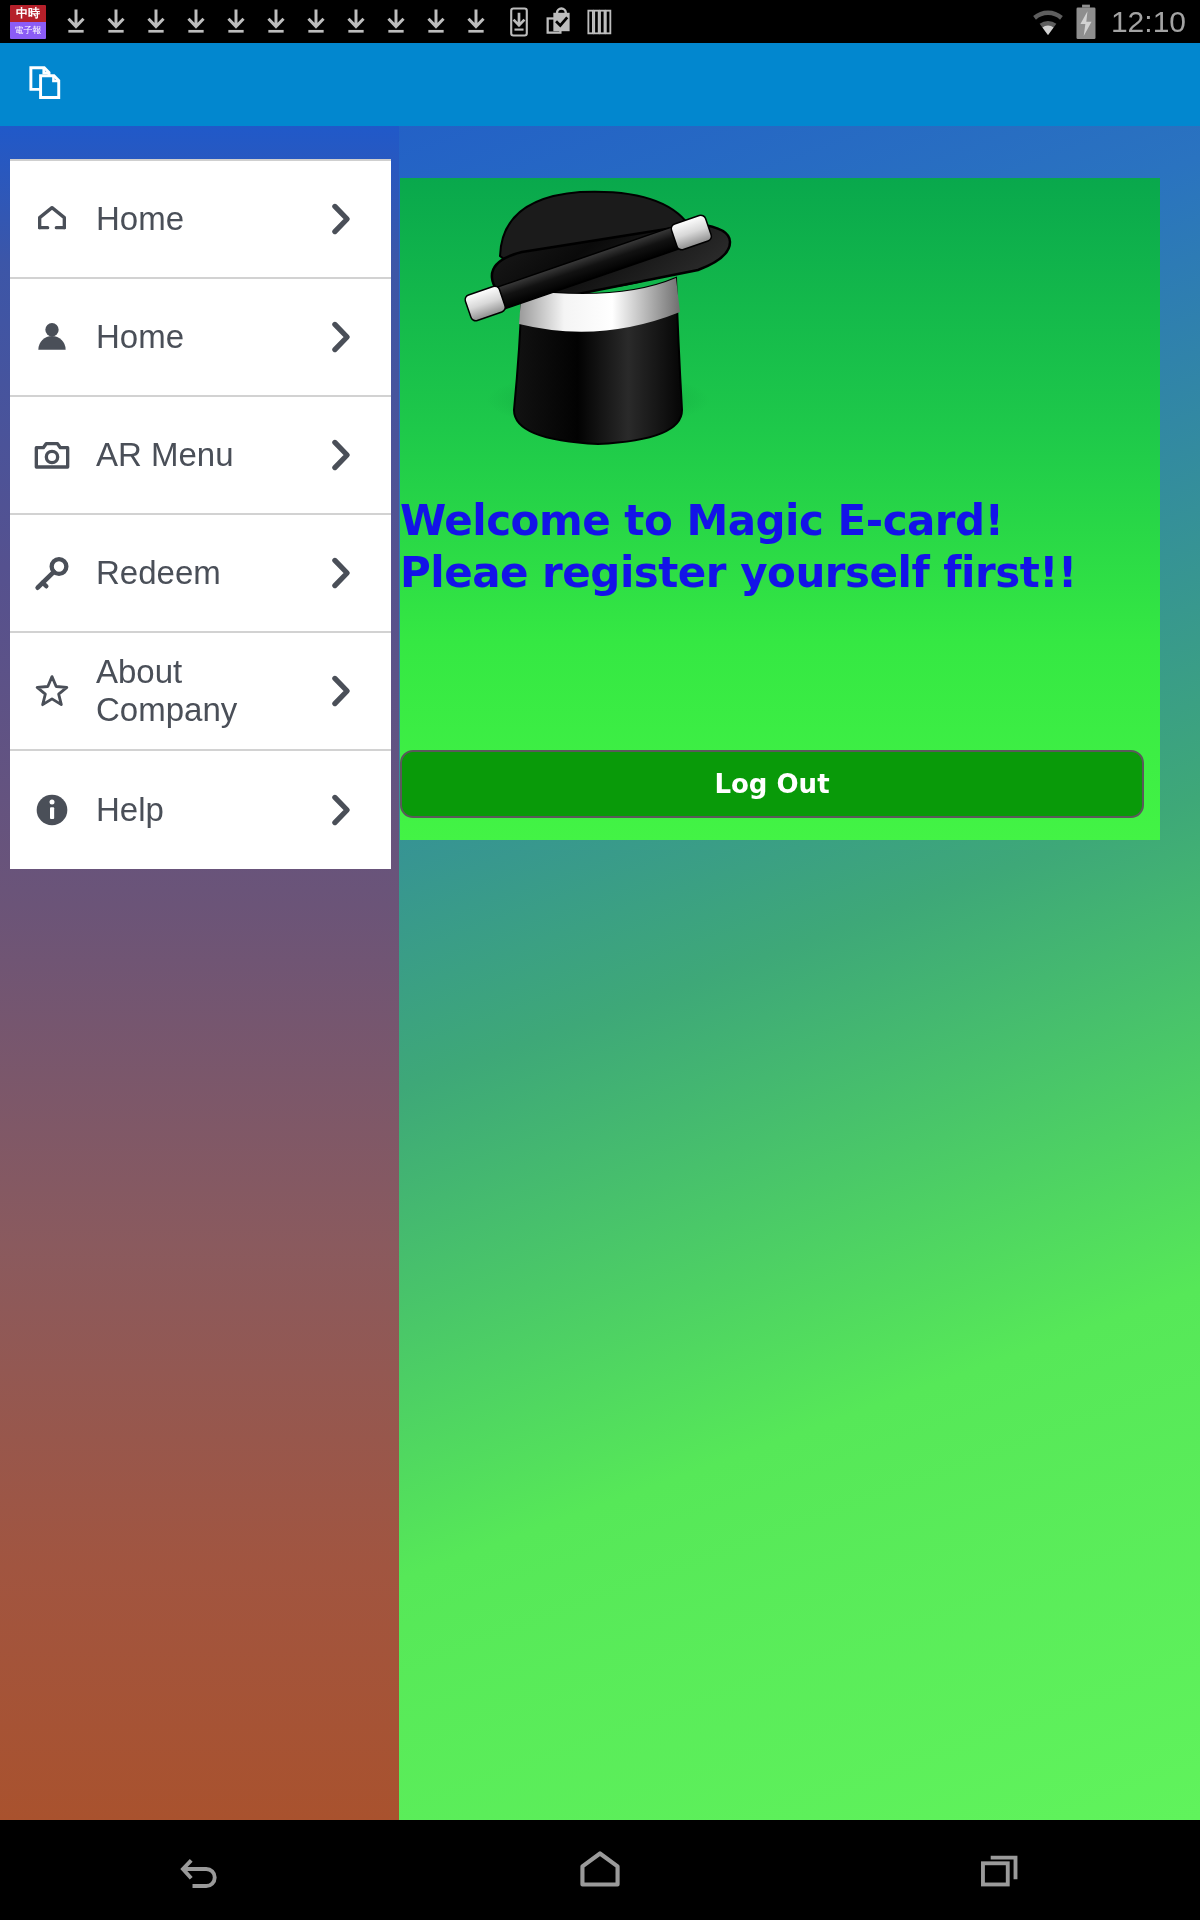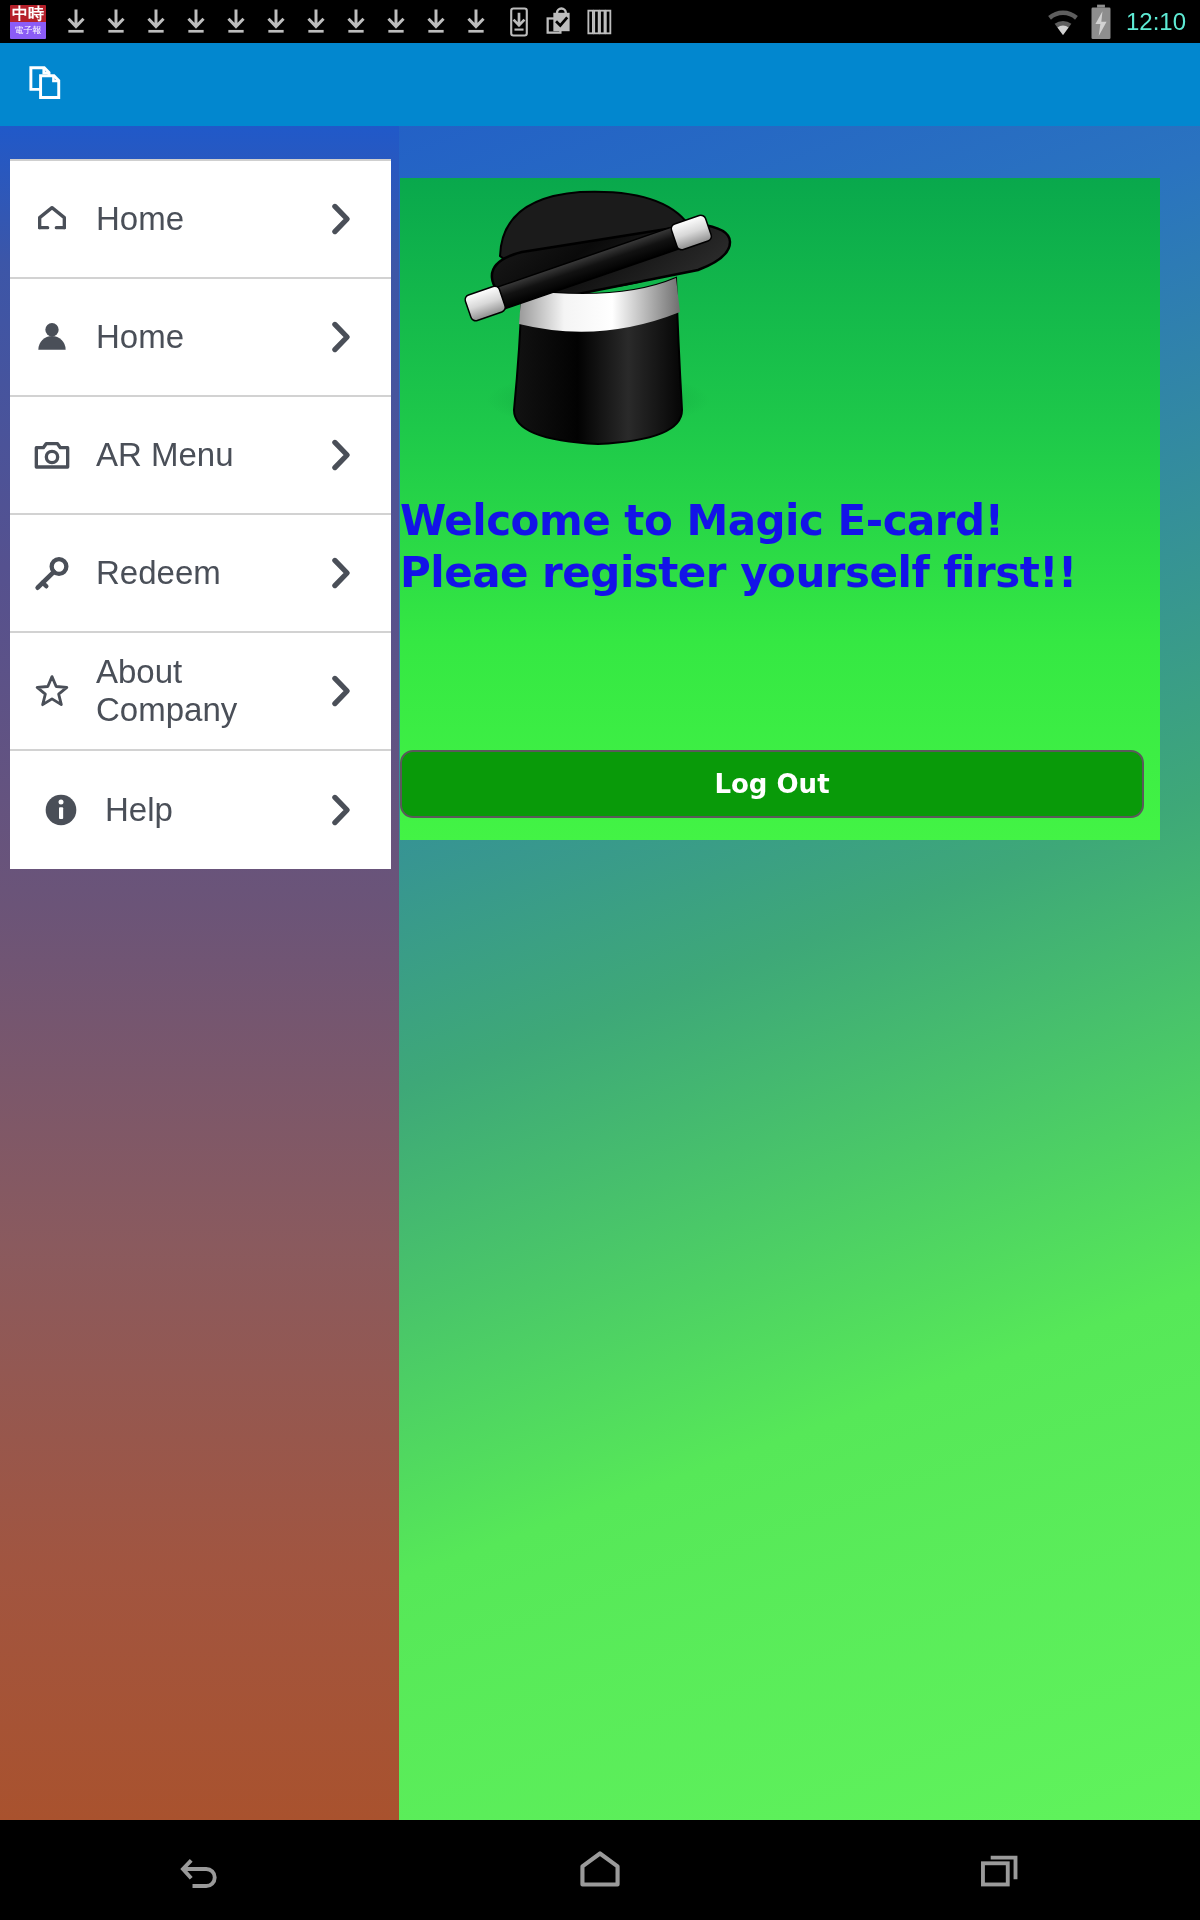--- a/index.html
+++ b/index.html
@@ -43,21 +43,21 @@
     display: flex; flex-direction: column;
     margin-right: 10px;
     border-radius: 1px;
     overflow: hidden;
     flex: 0 0 auto;
   }
   .news-badge .nb-top {
     flex: 1;
     background: #b5202a;
     color: #fff;
-    font-size: 16px;
+    font-size: 12px;
     line-height: 17px;
     text-align: center;
     font-weight: bold;
     font-family: "DejaVu Sans", sans-serif;
   }
   .news-badge .nb-bot {
     flex: 1;
     background: #8b5cf6;
     color: #ffffff;
     font-size: 9px;
@@ -75,22 +75,22 @@
     flex: 0 0 auto;
     margin-left: 6px;
     display: block;
   }
   #status-right {
     display: flex;
     align-items: center;
     gap: 6px;
   }
   #clock {
-    color: #5eead4;
-    font-size: 24px;
+    color: #a3a3a3;
+    font-size: 30px;
     letter-spacing: 0px;
     font-family: "Liberation Sans", sans-serif;
     margin-left: 6px;
   }
 
   
   #app-bar {
     position: absolute;
     top: 43px; left: 0;
     width: 1200px;
@@ -174,21 +174,21 @@
   .drawer-item {
     position: relative;
     height: 118px;
     display: flex;
     align-items: center;
     padding: 0 12px 0 22px;
     border-bottom: 2px solid #d2d2d2;
     cursor: pointer;
     background: #ffffff;
   }
-  .drawer-item:last-child { border-bottom: none; margin-left: 9px; }
+  .drawer-item:last-child { border-bottom: none; }
   .di-icon {
     width: 40px; height: 40px;
     flex: 0 0 auto;
     display: flex;
     align-items: center;
     justify-content: center;
   }
   .di-icon svg { display: block; }
   .di-label {
     margin-left: 24px;

